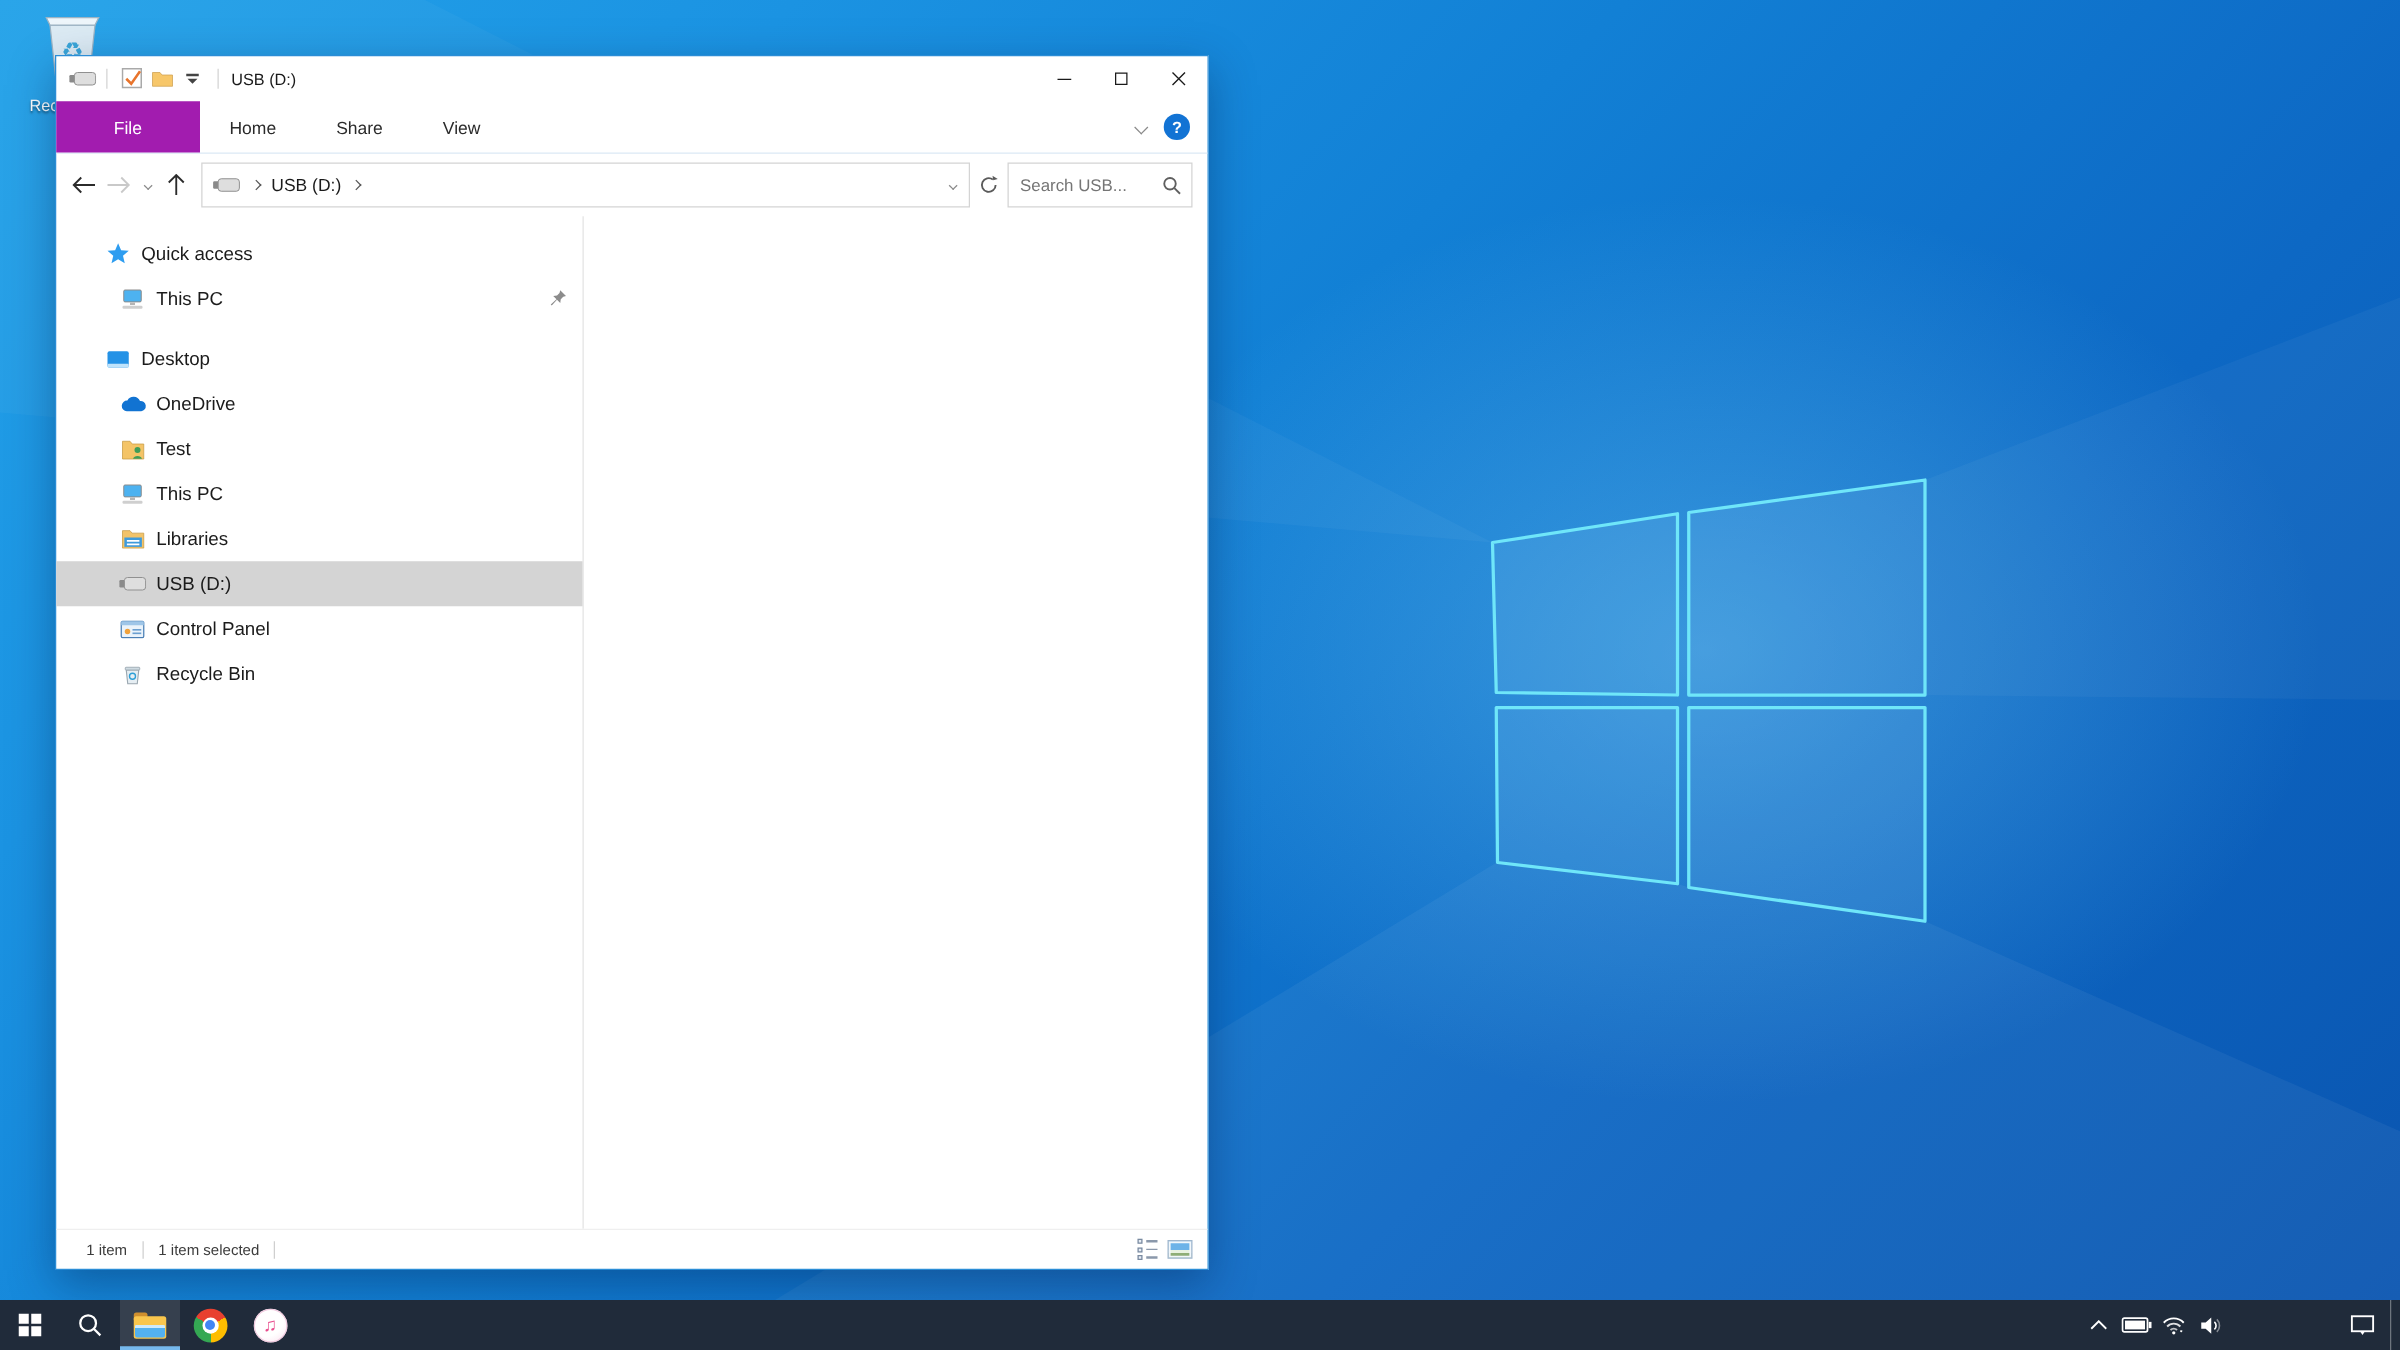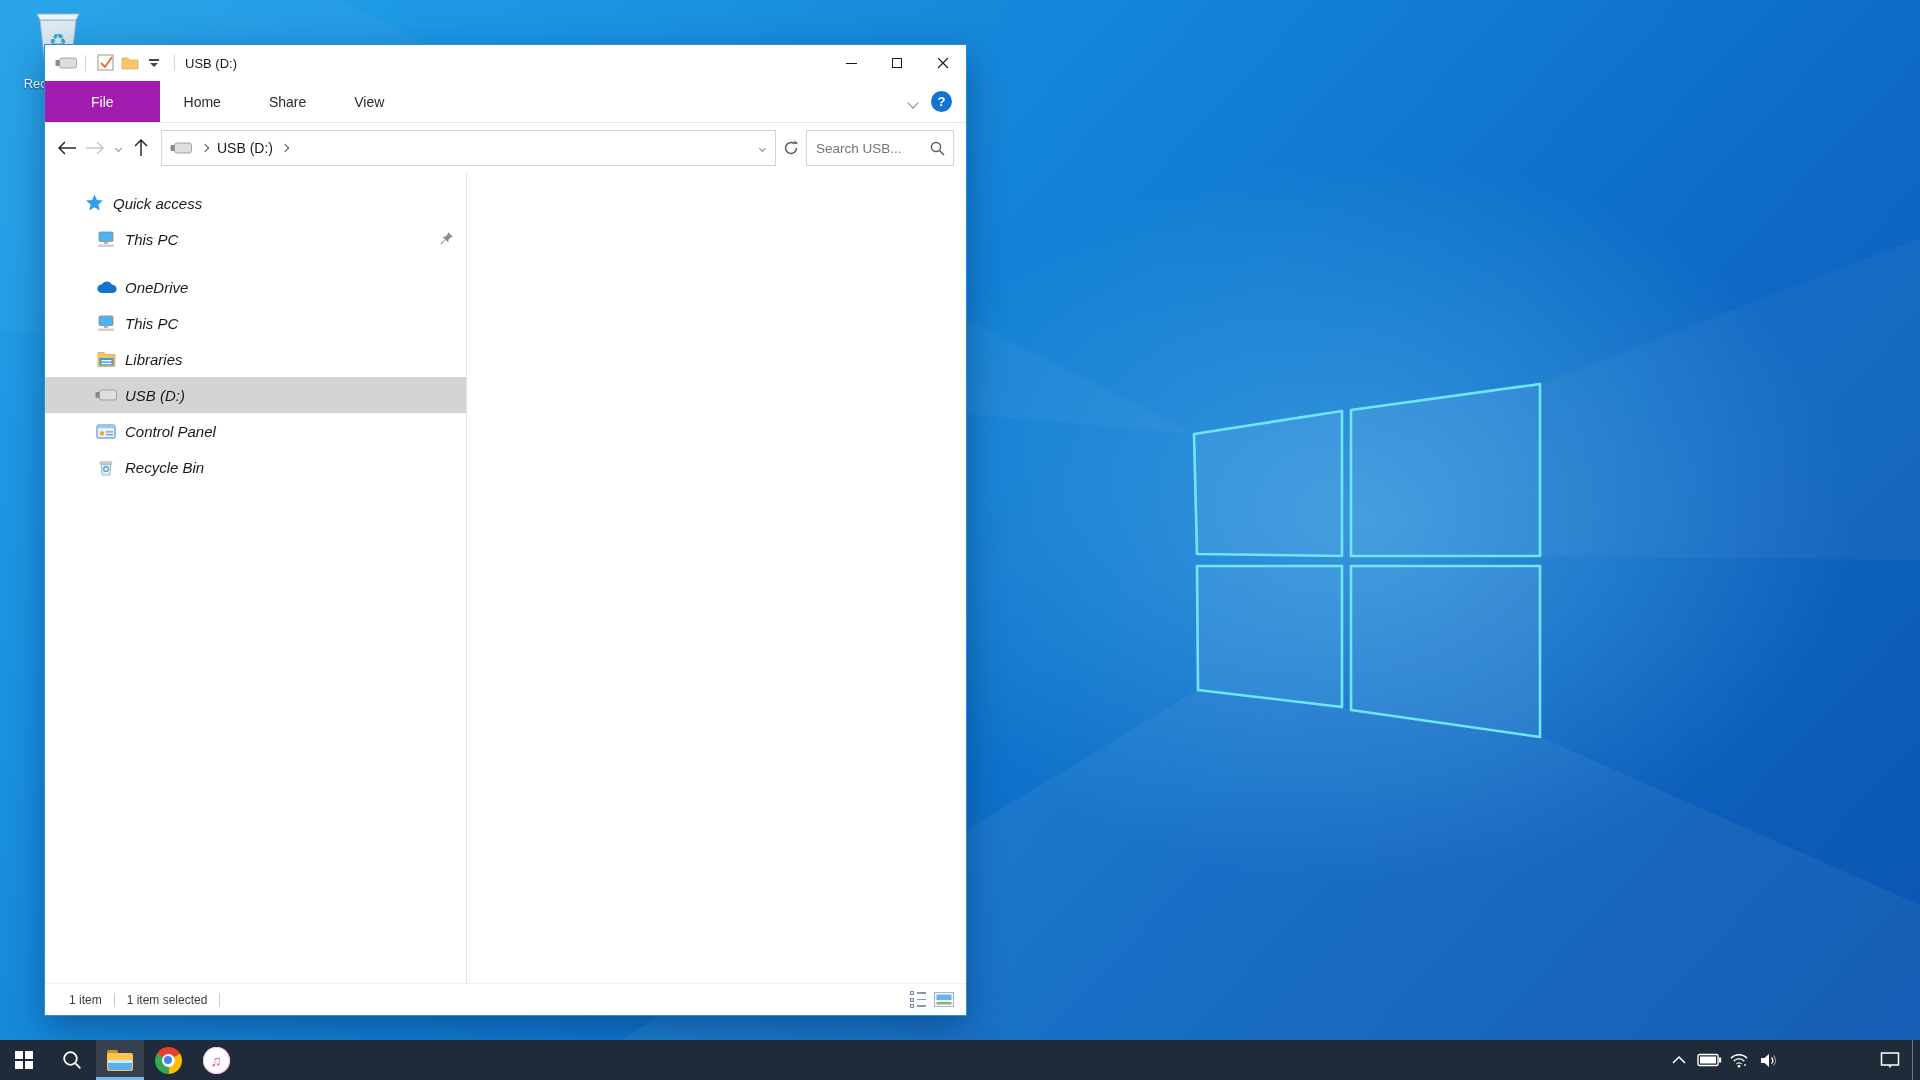--- a/index.html
+++ b/index.html
@@ -51,21 +51,21 @@
   .addrbox { flex:1; height:36px; border:1px solid #d4d4d4; display:flex; align-items:center; padding-left:8px; margin-left:6px; background:#fff; }
   .crumb-label { font-size:14px; color:#1a1a1a; padding:0 9px; }
   .addr-dd { margin-left:auto; width:26px; display:flex; justify-content:center; }
   .refresh-btn { width:30px; height:36px; display:flex; align-items:center; justify-content:center; }
   .searchbox { width:148px; height:36px; border:1px solid #d4d4d4; display:flex; align-items:center; background:#fff; }
   .searchbox input { border:none; outline:none; flex:1; min-width:0; font-size:13.5px; padding-left:9px; font-family:"Liberation Sans",sans-serif; color:#444; background:transparent; }
   .searchbox input::placeholder { color:#757575; }
   .searchbox svg { margin-right:8px; flex:0 0 auto; }
 
   .content { flex:1; display:flex; min-height:0; }
-  .sidebar { width:421px; padding-top:12px; flex:0 0 auto;font-style:italic; }
+  .sidebar { width:421px; padding-top:12px; flex:0 0 auto; }
   .side-item { position:relative; height:36px; display:flex; align-items:center; font-size:15px; color:#1b1b1b; }
   .side-item .ico { width:26px; display:flex; justify-content:center; margin-right:6px; flex:0 0 auto; }
   .side-item.lvl0 { padding-left:36px; }
   .side-item.lvl1 { padding-left:48px; }
   .side-item.selected { background:#d4d4d4; }
   .side-item.gap-after { margin-bottom:12px; }
   .pin { position:absolute; right:12px; top:10px; }
   .vsep { width:1px; background:#e4e4e4; }
   .main { flex:1; padding:9px 12px 0 30px; min-width:0; }
   .file-row { height:33px; background:#cce8ff; border:1px solid #99d1ff; display:flex; align-items:center; padding-left:5px; gap:9px; }
@@ -254,30 +254,49 @@
               </svg>
           </span>
           <span class="lbl">This PC</span>
           <span class="pin">
             <svg width="15" height="15" viewBox="0 0 15 15">
                 <path d="M9.2 1.2 L13.8 5.8 L11.6 6.4 L9.6 8.4 L9.2 11.4 L6.6 8.8 L2.4 13.4 L1.6 12.6 L6.2 8.4 L3.6 5.8 L6.6 5.4 L8.6 3.4 Z" fill="#8c8c8c"></path>
               </svg>
           </span>
         </div>
 
+        <div class="side-item lvl0">
+          <span class="ico">
+            <svg width="19" height="15" viewBox="0 0 19 15">
+                <rect x="1" y="1" width="17" height="13" rx="1.5" fill="#2492e6"></rect>
+                <rect x="1" y="11" width="17" height="3" rx="1" fill="#bfe3fb"></rect>
+              </svg>
+          </span>
+          <span class="lbl">Desktop</span>
+        </div>
 
         <div class="side-item lvl1">
           <span class="ico">
             <svg width="21" height="14" viewBox="0 0 21 14">
                 <path d="M5.5 13 a4.3 4.3 0 0 1 0.4-8.6 A5.6 5.6 0 0 1 16 4.8 a3.8 3.8 0 0 1 1 8.2 Z" fill="#1173d2"></path>
               </svg>
           </span>
           <span class="lbl">OneDrive</span>
         </div>
 
+        <div class="side-item lvl1">
+          <span class="ico">
+            <svg width="19" height="17" viewBox="0 0 19 17">
+                <path d="M1 2 h6 l1.8 2.2 H18 v12 H1 Z" fill="#f4c467" stroke="#c79b44" stroke-width="0.6"></path>
+                <circle cx="13" cy="9" r="2.4" fill="#3f9d58"></circle>
+                <path d="M9.4 16 a3.8 3.2 0 0 1 7.2 0 Z" fill="#3f9d58"></path>
+              </svg>
+          </span>
+          <span class="lbl">Test</span>
+        </div>
 
         <div class="side-item lvl1">
           <span class="ico">
             <svg width="20" height="17" viewBox="0 0 20 17">
                 <rect x="3" y="1" width="14" height="9.5" rx="1" fill="#4db2f0" stroke="#8c8c8c" stroke-width="0.8"></rect>
                 <rect x="8" y="11" width="4" height="2" fill="#b5b5b5"></rect>
                 <rect x="2" y="13.5" width="16" height="2.5" rx="1" fill="#cfcfcf"></rect>
               </svg>
           </span>
           <span class="lbl">This PC</span>

